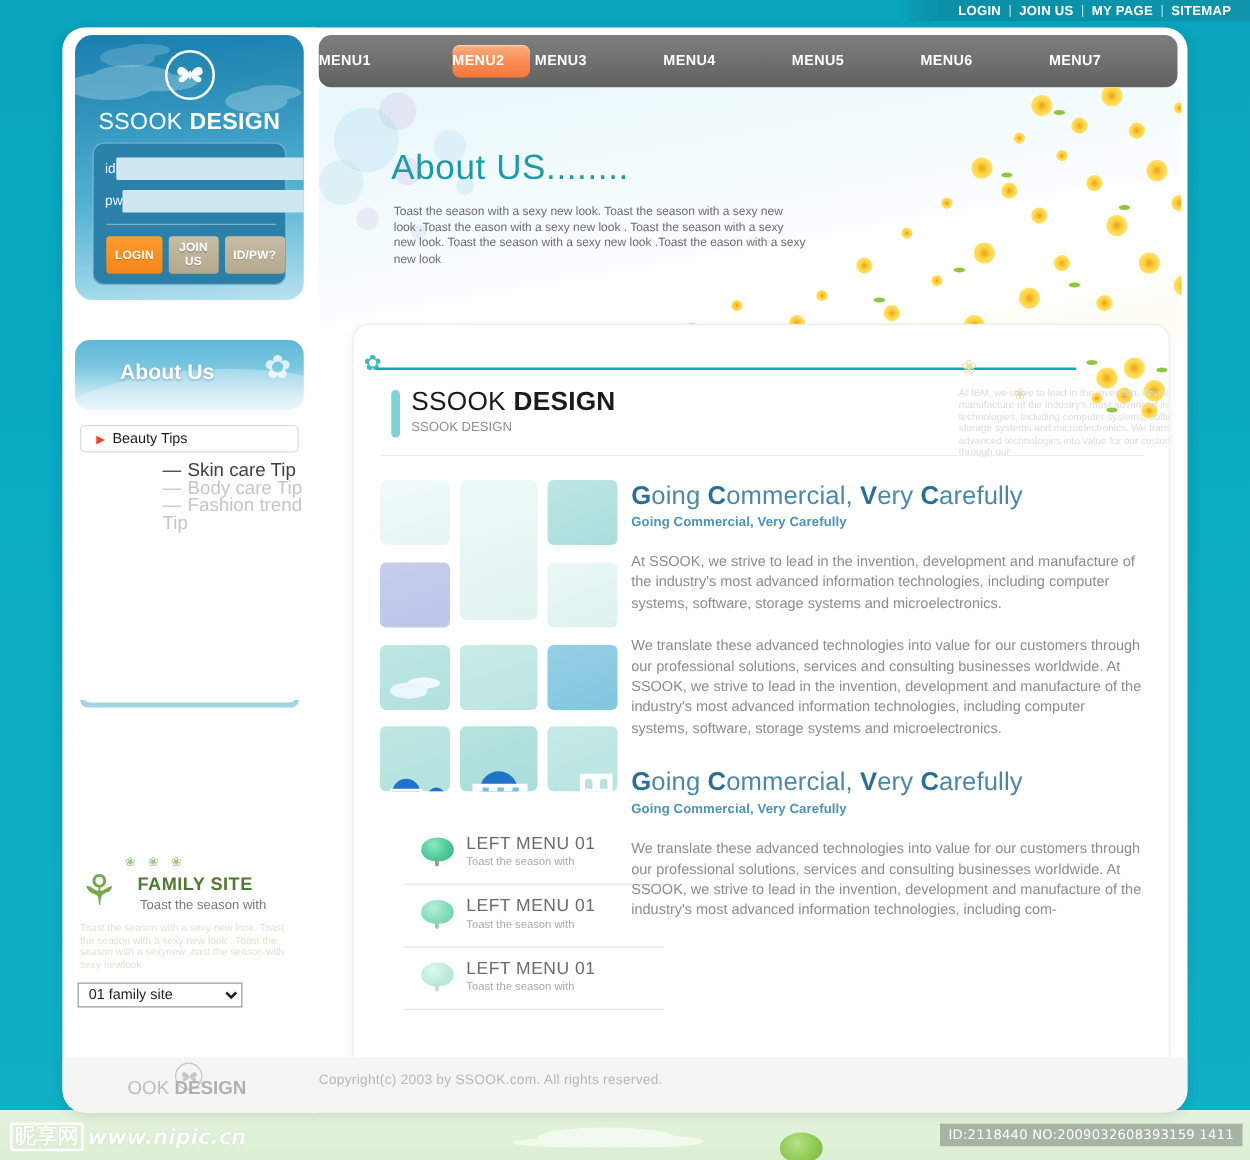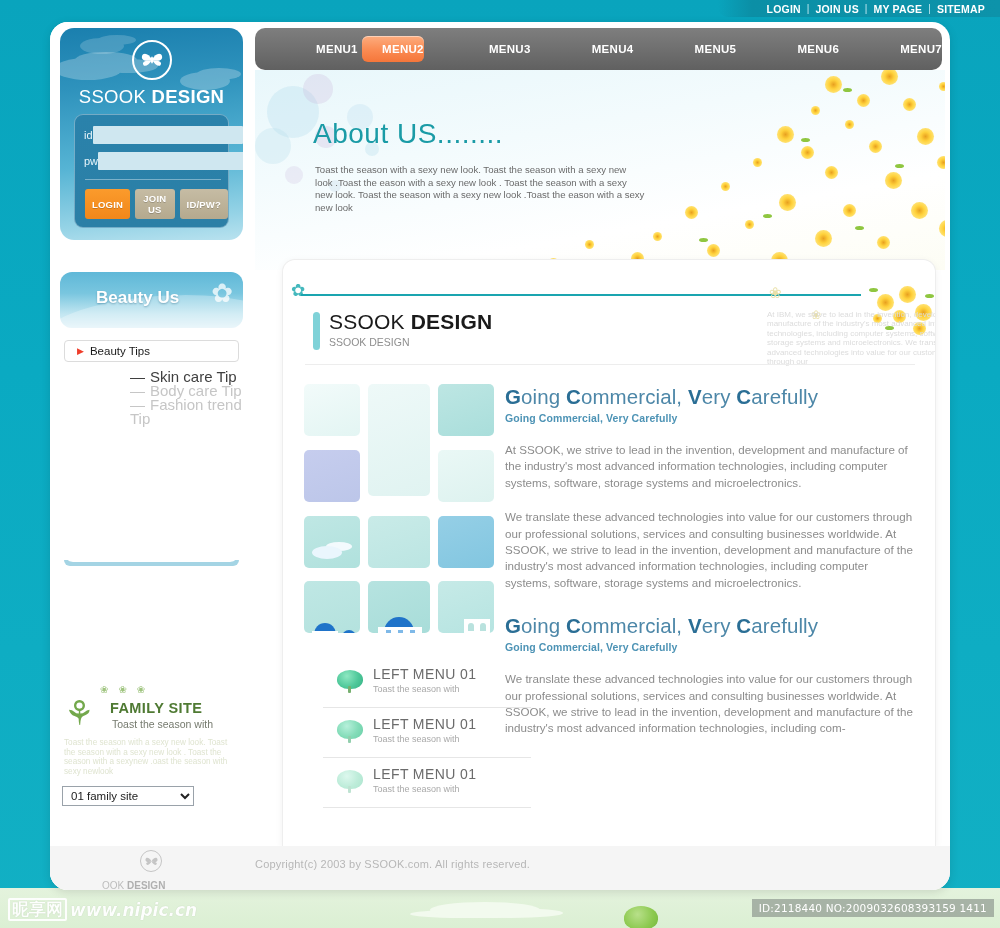--- a/index.html
+++ b/index.html
@@ -234,21 +234,21 @@
   }
 
   
   .menubar {
     position:absolute; left:2px; top:6px; width:687px; height:42px;
     background: linear-gradient(180deg,#7e7e7e 0%, #6e6e6e 55%, #606060 100%);
     border-radius:10px;
     display:flex; align-items:center;
   }
   .menuitem {
-    flex:1; text-align:right; color:#ffffff; font-size:11.5px; font-weight:bold;
+    flex:1; text-align:left; color:#ffffff; font-size:11.5px; font-weight:bold;
     letter-spacing:.3px; cursor:pointer;
   }
   .menuitem.active {
     background: linear-gradient(180deg,#fdad7f 0%, #fb8d55 50%, #f5763a 100%);
     border-radius:6px; padding:7px 0; margin:0 4px; flex:0 0 62px;
     box-shadow: inset 0 1px 0 rgba(255,255,255,.45);
   }
 
   
   .hero {
@@ -364,21 +364,21 @@
     position:absolute; left:0; top:824px; width:900px; height:44px;
     background:#f5f5f5;
   }
   .foot-logo-circle {
     position:absolute; left:90px; top:4px; width:22px; height:22px;
     border:1.6px solid #c5c5c5; border-radius:50%;
     display:flex; align-items:center; justify-content:center;
     color:#c5c5c5; font-size:11px;
   }
   .foot-logo-word {
-    position:absolute; left:52px; top:34px; font-size:10px; color:#bdbdbd;
+    position:absolute; left:52px; top:16px; font-size:15px; color:#bdbdbd;
   }
   .foot-logo-word b { font-weight:bold; color:#b0b0b0; }
   .foot-copy {
     position:absolute; left:205px; top:11px;
     font-size:11px; line-height:15px; color:#b7b7b7; letter-spacing:.2px;
   }
 </style>
 </head>
 <body>
 
@@ -436,21 +436,21 @@
             <button class="btn btn-login">LOGIN</button>
             <button class="btn btn-join">JOIN US</button>
             <button class="btn btn-idpw">ID/PW?</button>
           </div>
         </div>
       </div>
 
       <div class="aboutus-head">
         <div class="wave"></div>
         <div class="flower">✿</div>
-        <div class="title">Beauty Us</div>
+        <div class="title">About Us</div>
       </div>
 
       <div class="navwrap">
 
         <div class="nav-current">
           <span class="arrow">▶</span>
           <span class="lbl">Beauty Tips</span>
         </div>
 
         <div class="sublist">

